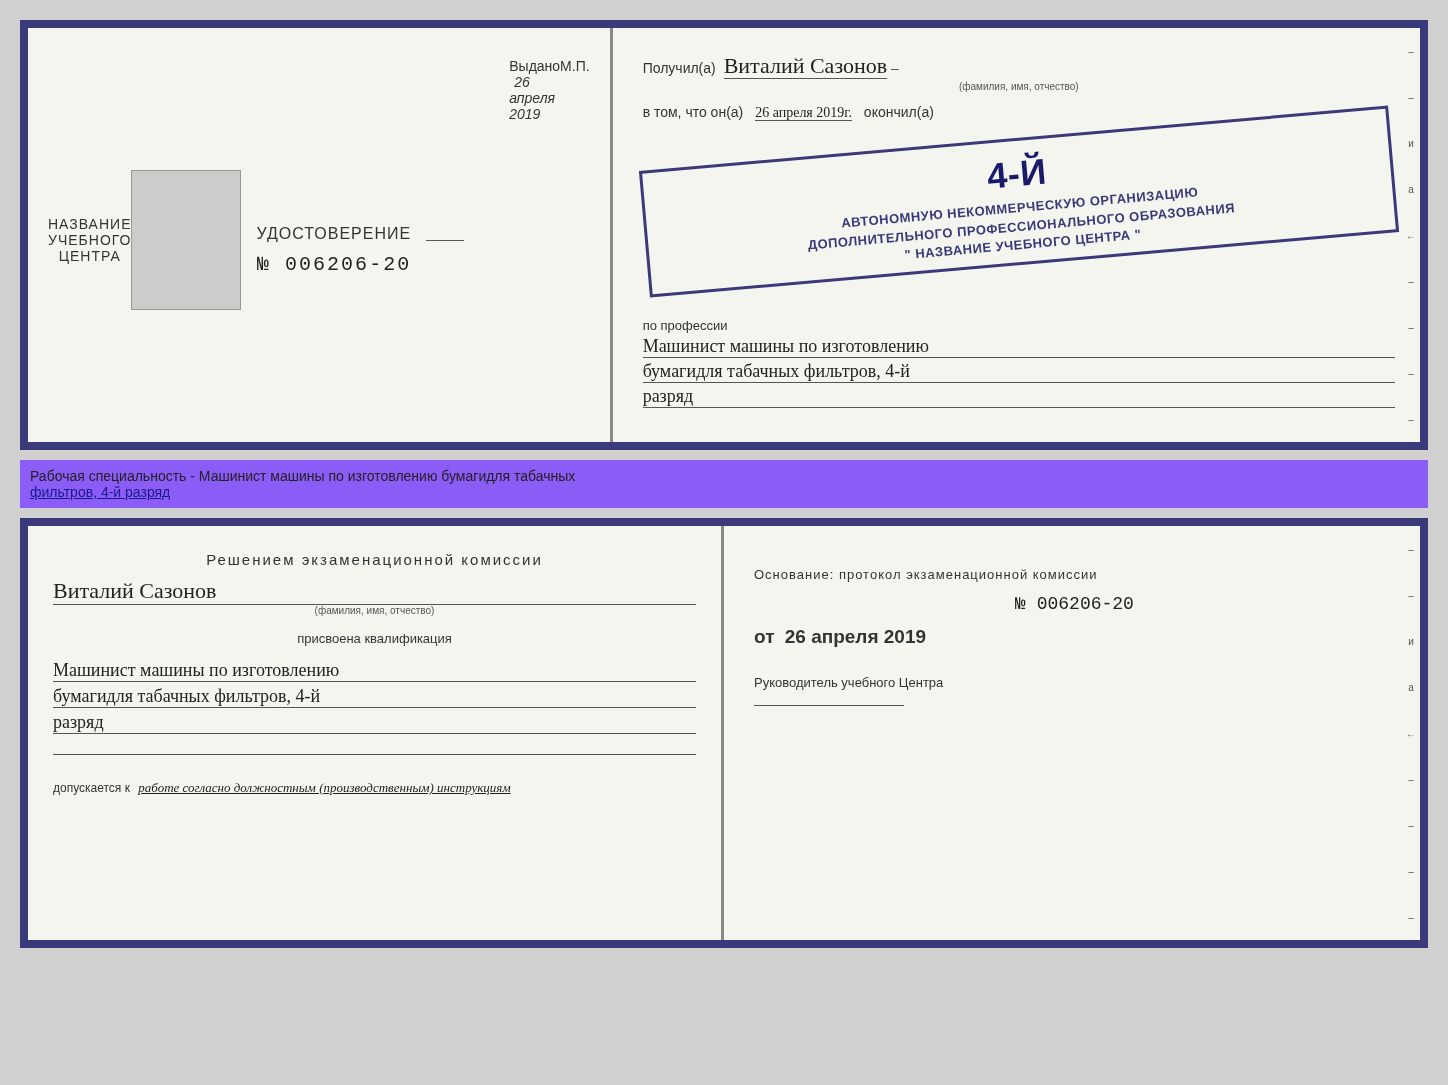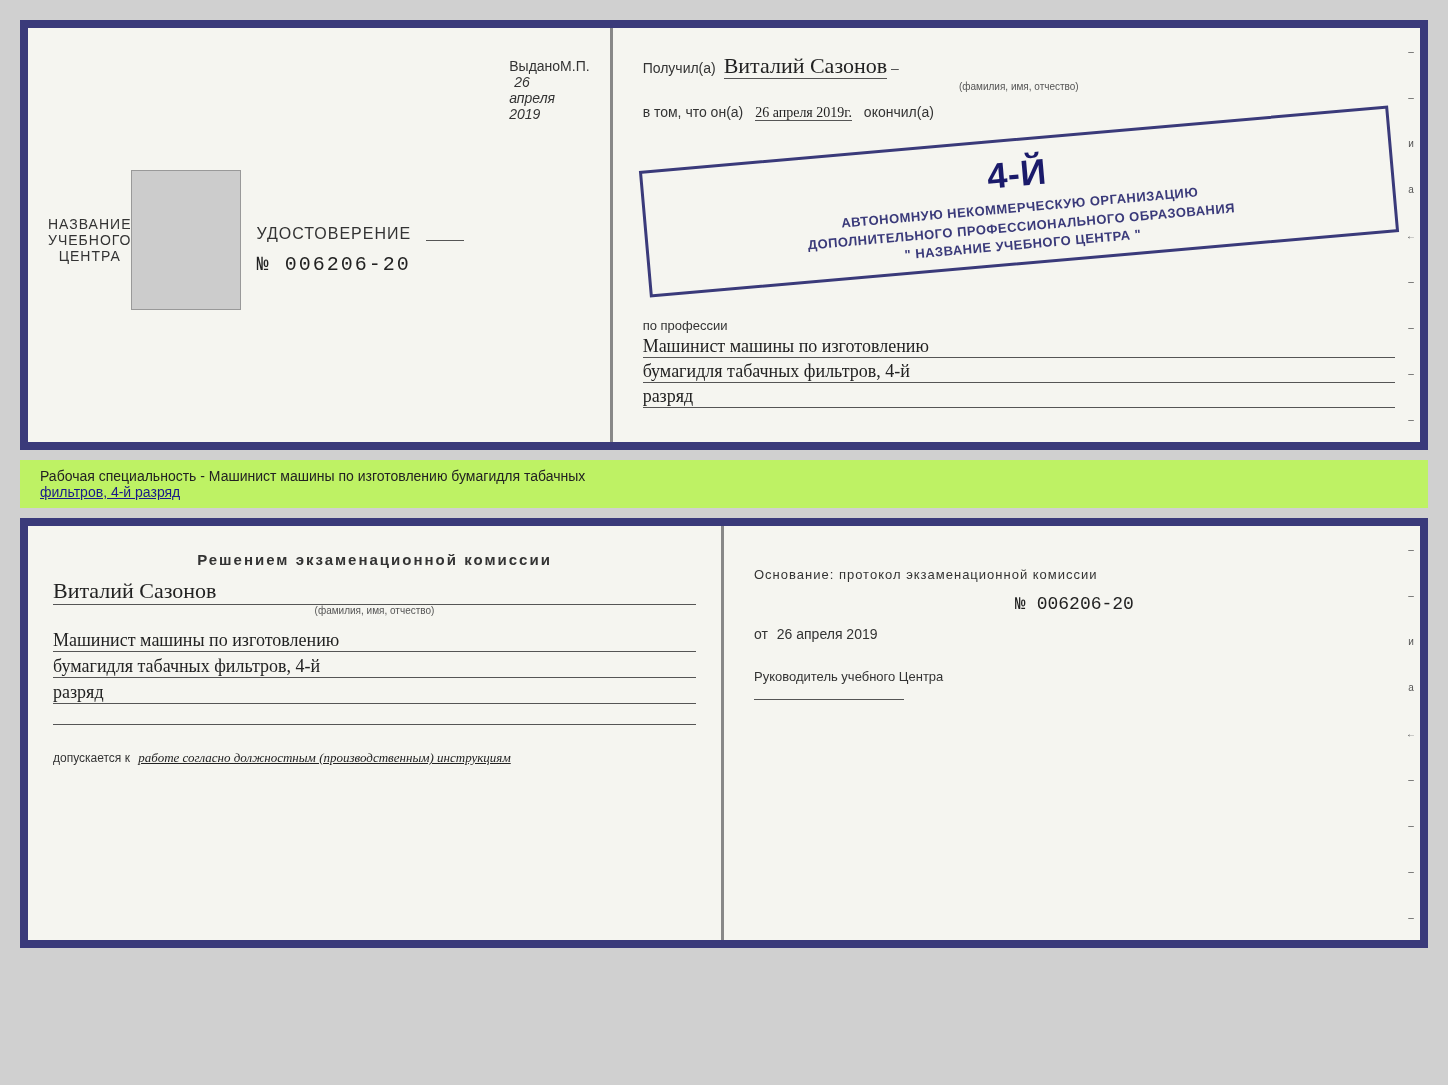--- a/index.html
+++ b/index.html
@@ -57,21 +57,21 @@
     }
 
     .cert-photo-placeholder {
       width: 110px;
       height: 140px;
       background: #ccc;
       border: 1px solid #999;
     }
 
     .cert-udost {
-      text-align: center;
+      text-align: right;
       margin-top: 10px;
     }
 
     .cert-udost .title {
       font-size: 16px;
       text-transform: uppercase;
       letter-spacing: 1px;
       color: #333;
     }
 
@@ -177,22 +177,22 @@
       display: flex;
       flex-direction: column;
       justify-content: space-around;
       align-items: center;
       color: #555;
       font-size: 10px;
     }
 
     
     .middle-text {
-      background: #bef264;
-      padding: 8px 20px;
+      background: #8b5cf6;
+      padding: 8px 10px;
       font-size: 14px;
       color: #222;
     }
 
     .middle-text .underlined {
       text-decoration: underline;
       color: #1a1a8a;
     }
 
     
@@ -278,22 +278,23 @@
     }
 
     .protocol-number {
       font-size: 18px;
       font-family: 'Courier New', monospace;
       color: #222;
       text-align: center;
     }
 
     .protocol-date {
-      font-size: 14px;
-      color: #333;
+      font-size: 19px;
+      color: #333;
+      font-weight: bold;
     }
 
     .predsedatel {
       font-size: 13px;
       color: #333;
       margin-top: 15px;
     }
 
     .signature-line {
       border-bottom: 1px solid #555;
@@ -397,27 +398,28 @@
 
   <div class="middle-text">
     <span>Рабочая специальность - Машинист машины по изготовлению бумагидля табачных</span><br>
     <span class="underlined">фильтров, 4-й разряд</span>
   </div>
 
   <div class="cert-bottom">
 
     <div class="cert-bottom-left">
 
-      <div class="resheniem-title" style="font-size:15px; letter-spacing:2px; text-align:center; font-weight:bold;">Решением экзаменационной комиссии</div>
+      <div class="resheniem-title" style="font-size:15px; letter-spacing:2px; text-align:center; font-weight:normal;">Решением экзаменационной комиссии</div>
 
       <div>
         <span class="name-handwritten">Виталий Сазонов</span>
         <span class="small-label-center">(фамилия, имя, отчество)</span>
       </div>
 
+      <div class="prisvoena" style="text-align:center; margin-top:5px;">присвоена квалификация</div>
 
       <div>
         <span class="qualification-handwritten">Машинист машины по изготовлению</span>
         <span class="qualification-handwritten">бумагидля табачных фильтров, 4-й</span>
         <span class="qualification-handwritten">разряд</span>
       </div>
 
       <div style="border-bottom:1px solid #555; width:100%; margin-top:10px;"></div>
 
       <div class="dopuskaetsya">

